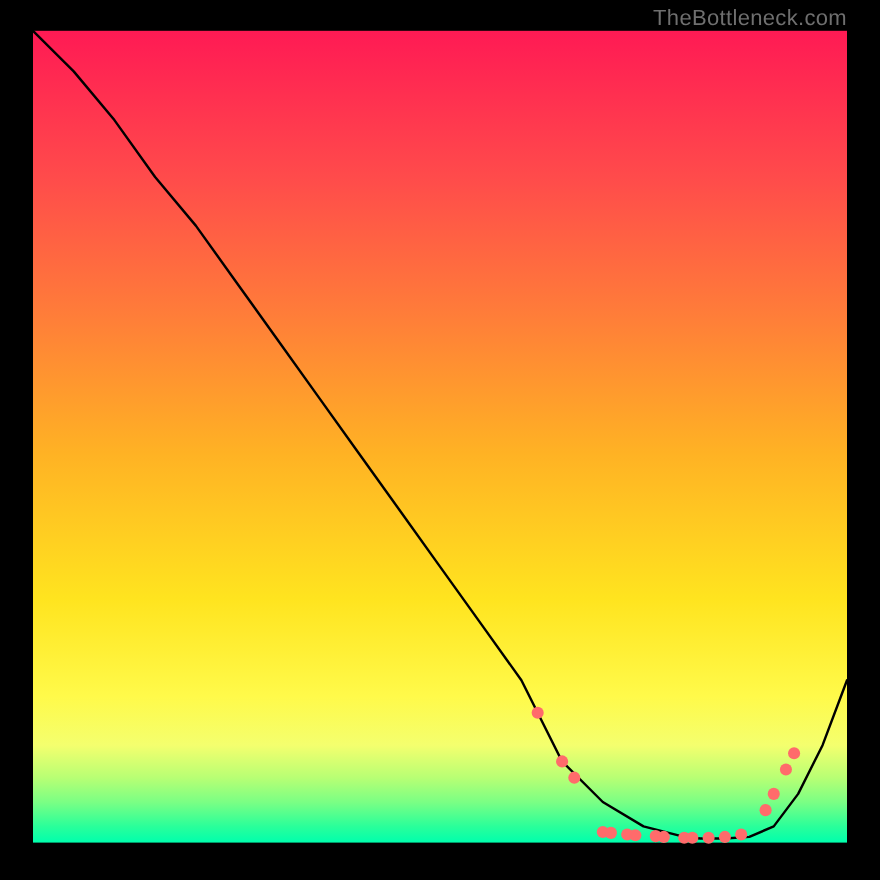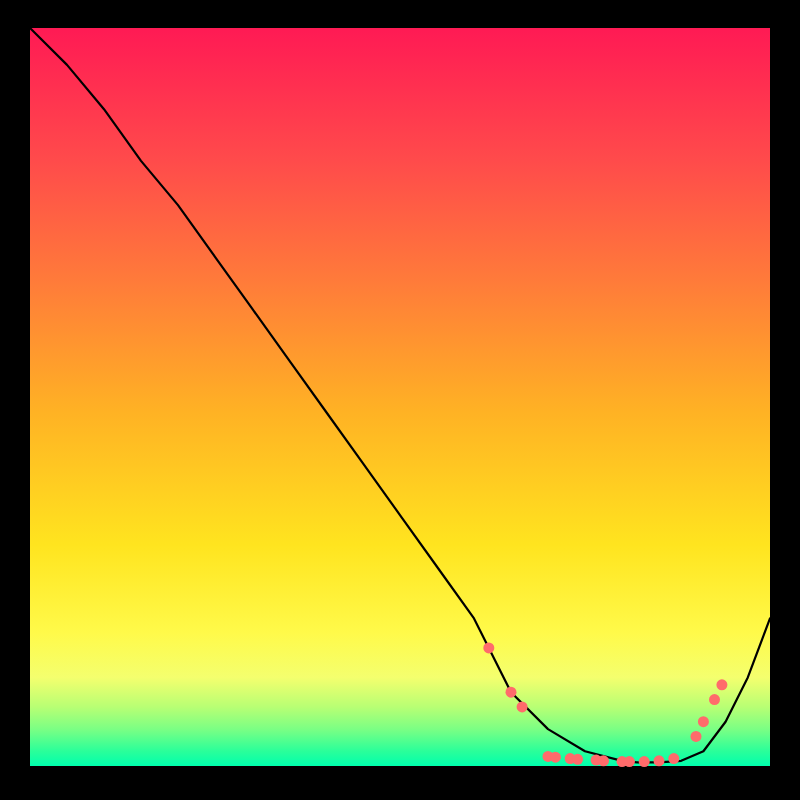--- a/index.html
+++ b/index.html
@@ -79,13 +79,14 @@
           <circle cx="614.20" cy="733.57" r="5.5" fill="#ff6b6b"></circle>
           <circle cx="629.00" cy="732.83" r="5.5" fill="#ff6b6b"></circle>
           <circle cx="643.80" cy="730.62" r="5.5" fill="#ff6b6b"></circle>
           <circle cx="666.00" cy="708.48" r="5.5" fill="#ff6b6b"></circle>
           <circle cx="673.40" cy="693.72" r="5.5" fill="#ff6b6b"></circle>
           <circle cx="684.50" cy="671.58" r="5.5" fill="#ff6b6b"></circle>
           <circle cx="691.90" cy="656.82" r="5.5" fill="#ff6b6b"></circle>
         </g>
     </svg>
   </div>
+  <div class="attribution">TheBottleneck.com</div>
 </div>
 
 </body></html>

